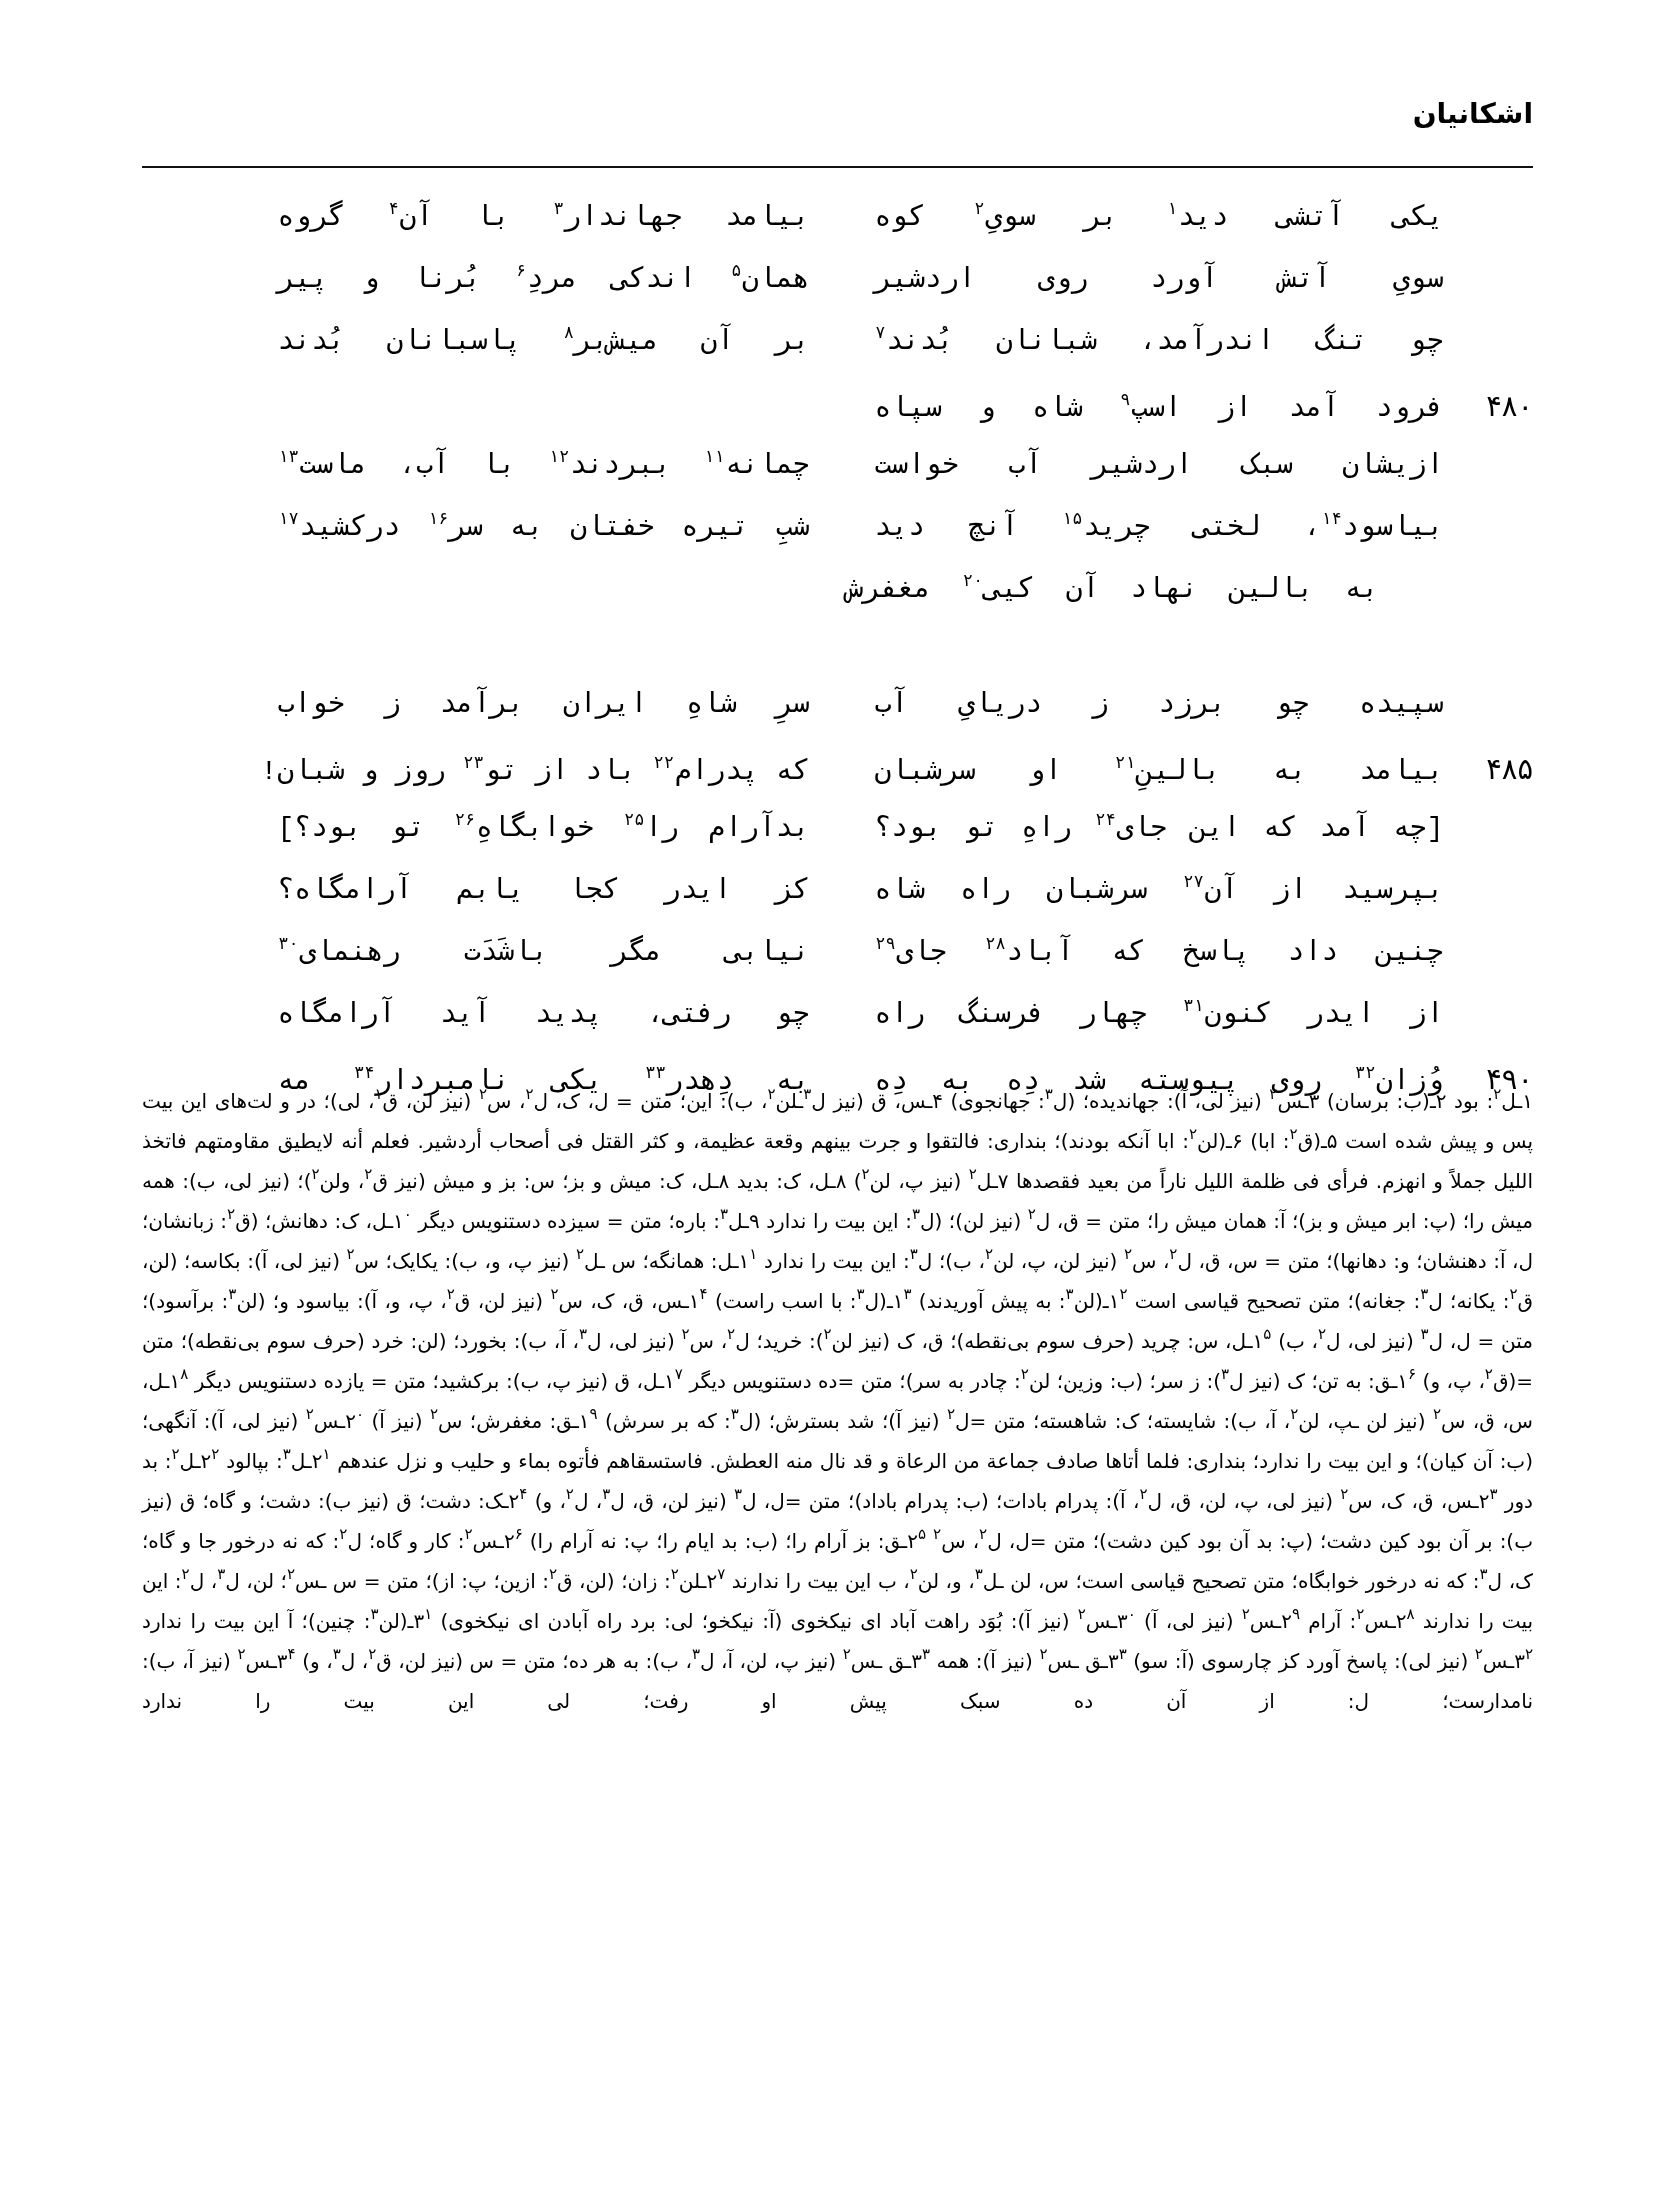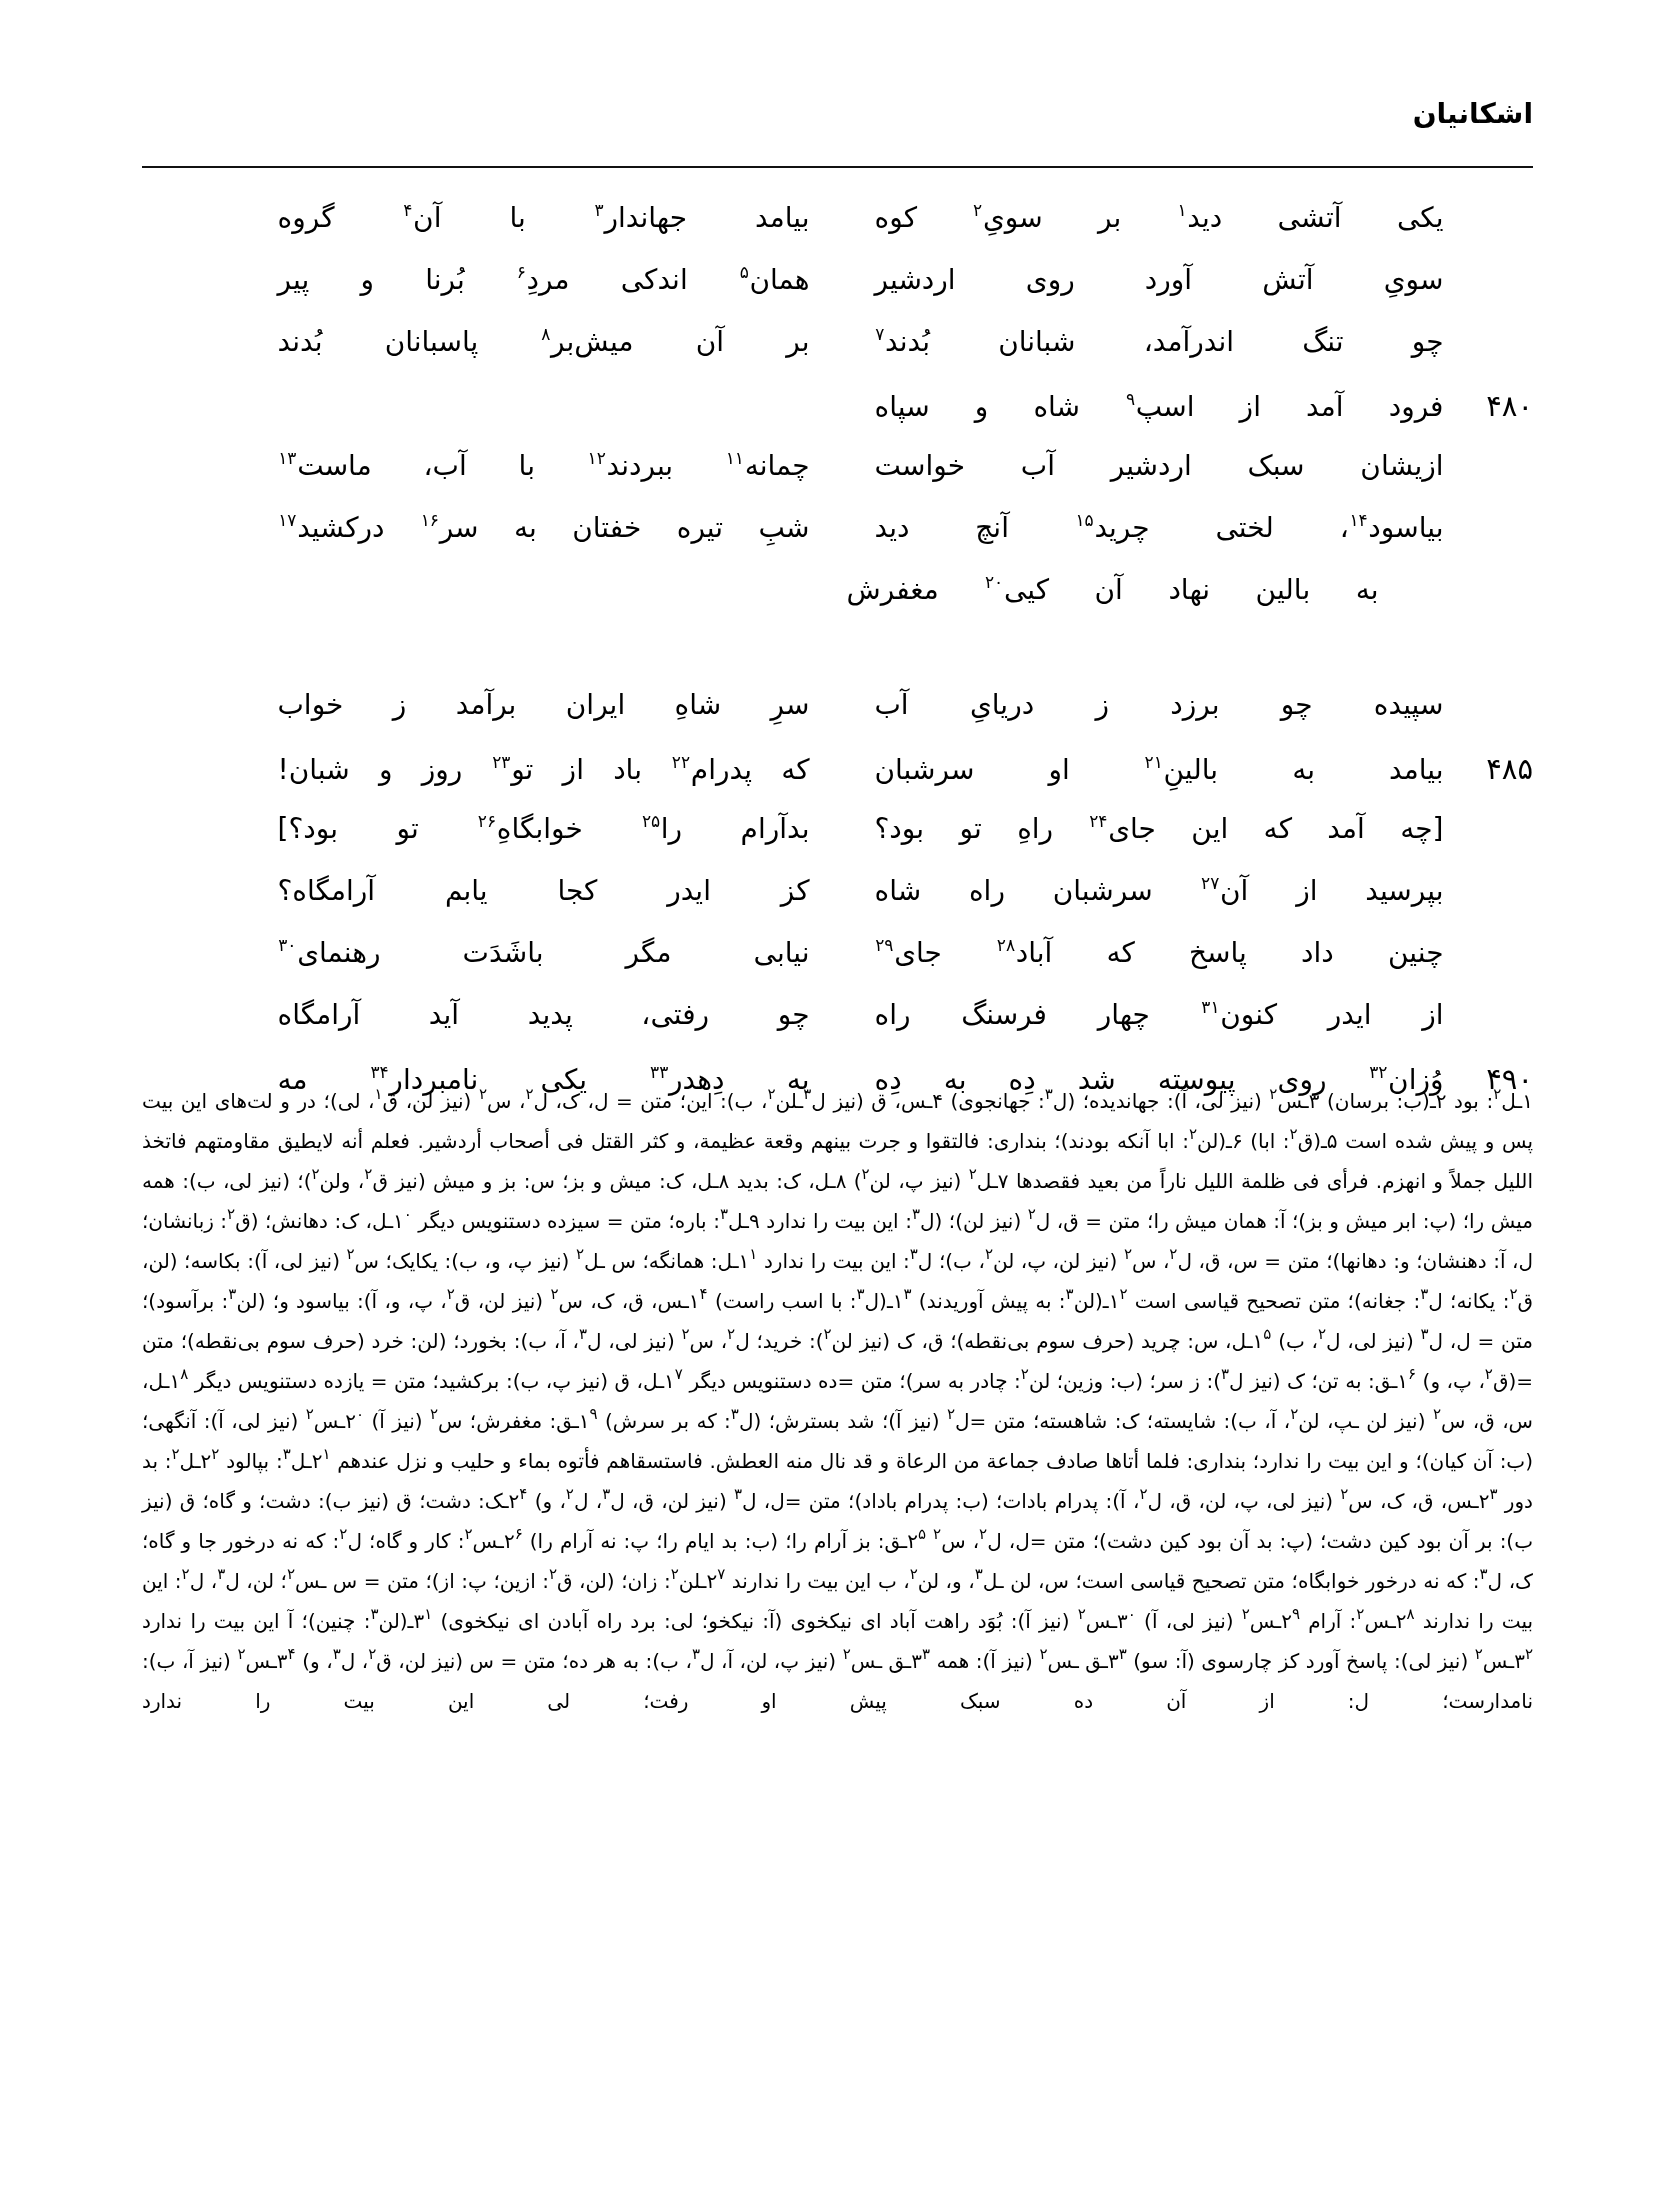--- a/index.html
+++ b/index.html
@@ -73,20 +73,21 @@
     white-space: nowrap;
   }
   .hemistich {
     flex: 0 0 569px;
     font-size: 28px;
     direction: rtl;
     text-align: justify;
     text-align-last: justify;
     white-space: nowrap;
     line-height: 1.05;
+    font-family: Liberation Mono, monospace;
   }
   .hemistich.second {
     flex: 0 0 532px;
     margin-right: 65px;
   }
   sup.fn {
     font-size: 17px;
     vertical-align: 0.62em;
     margin-right: 0.7px;
     margin-left: 0.7px;

